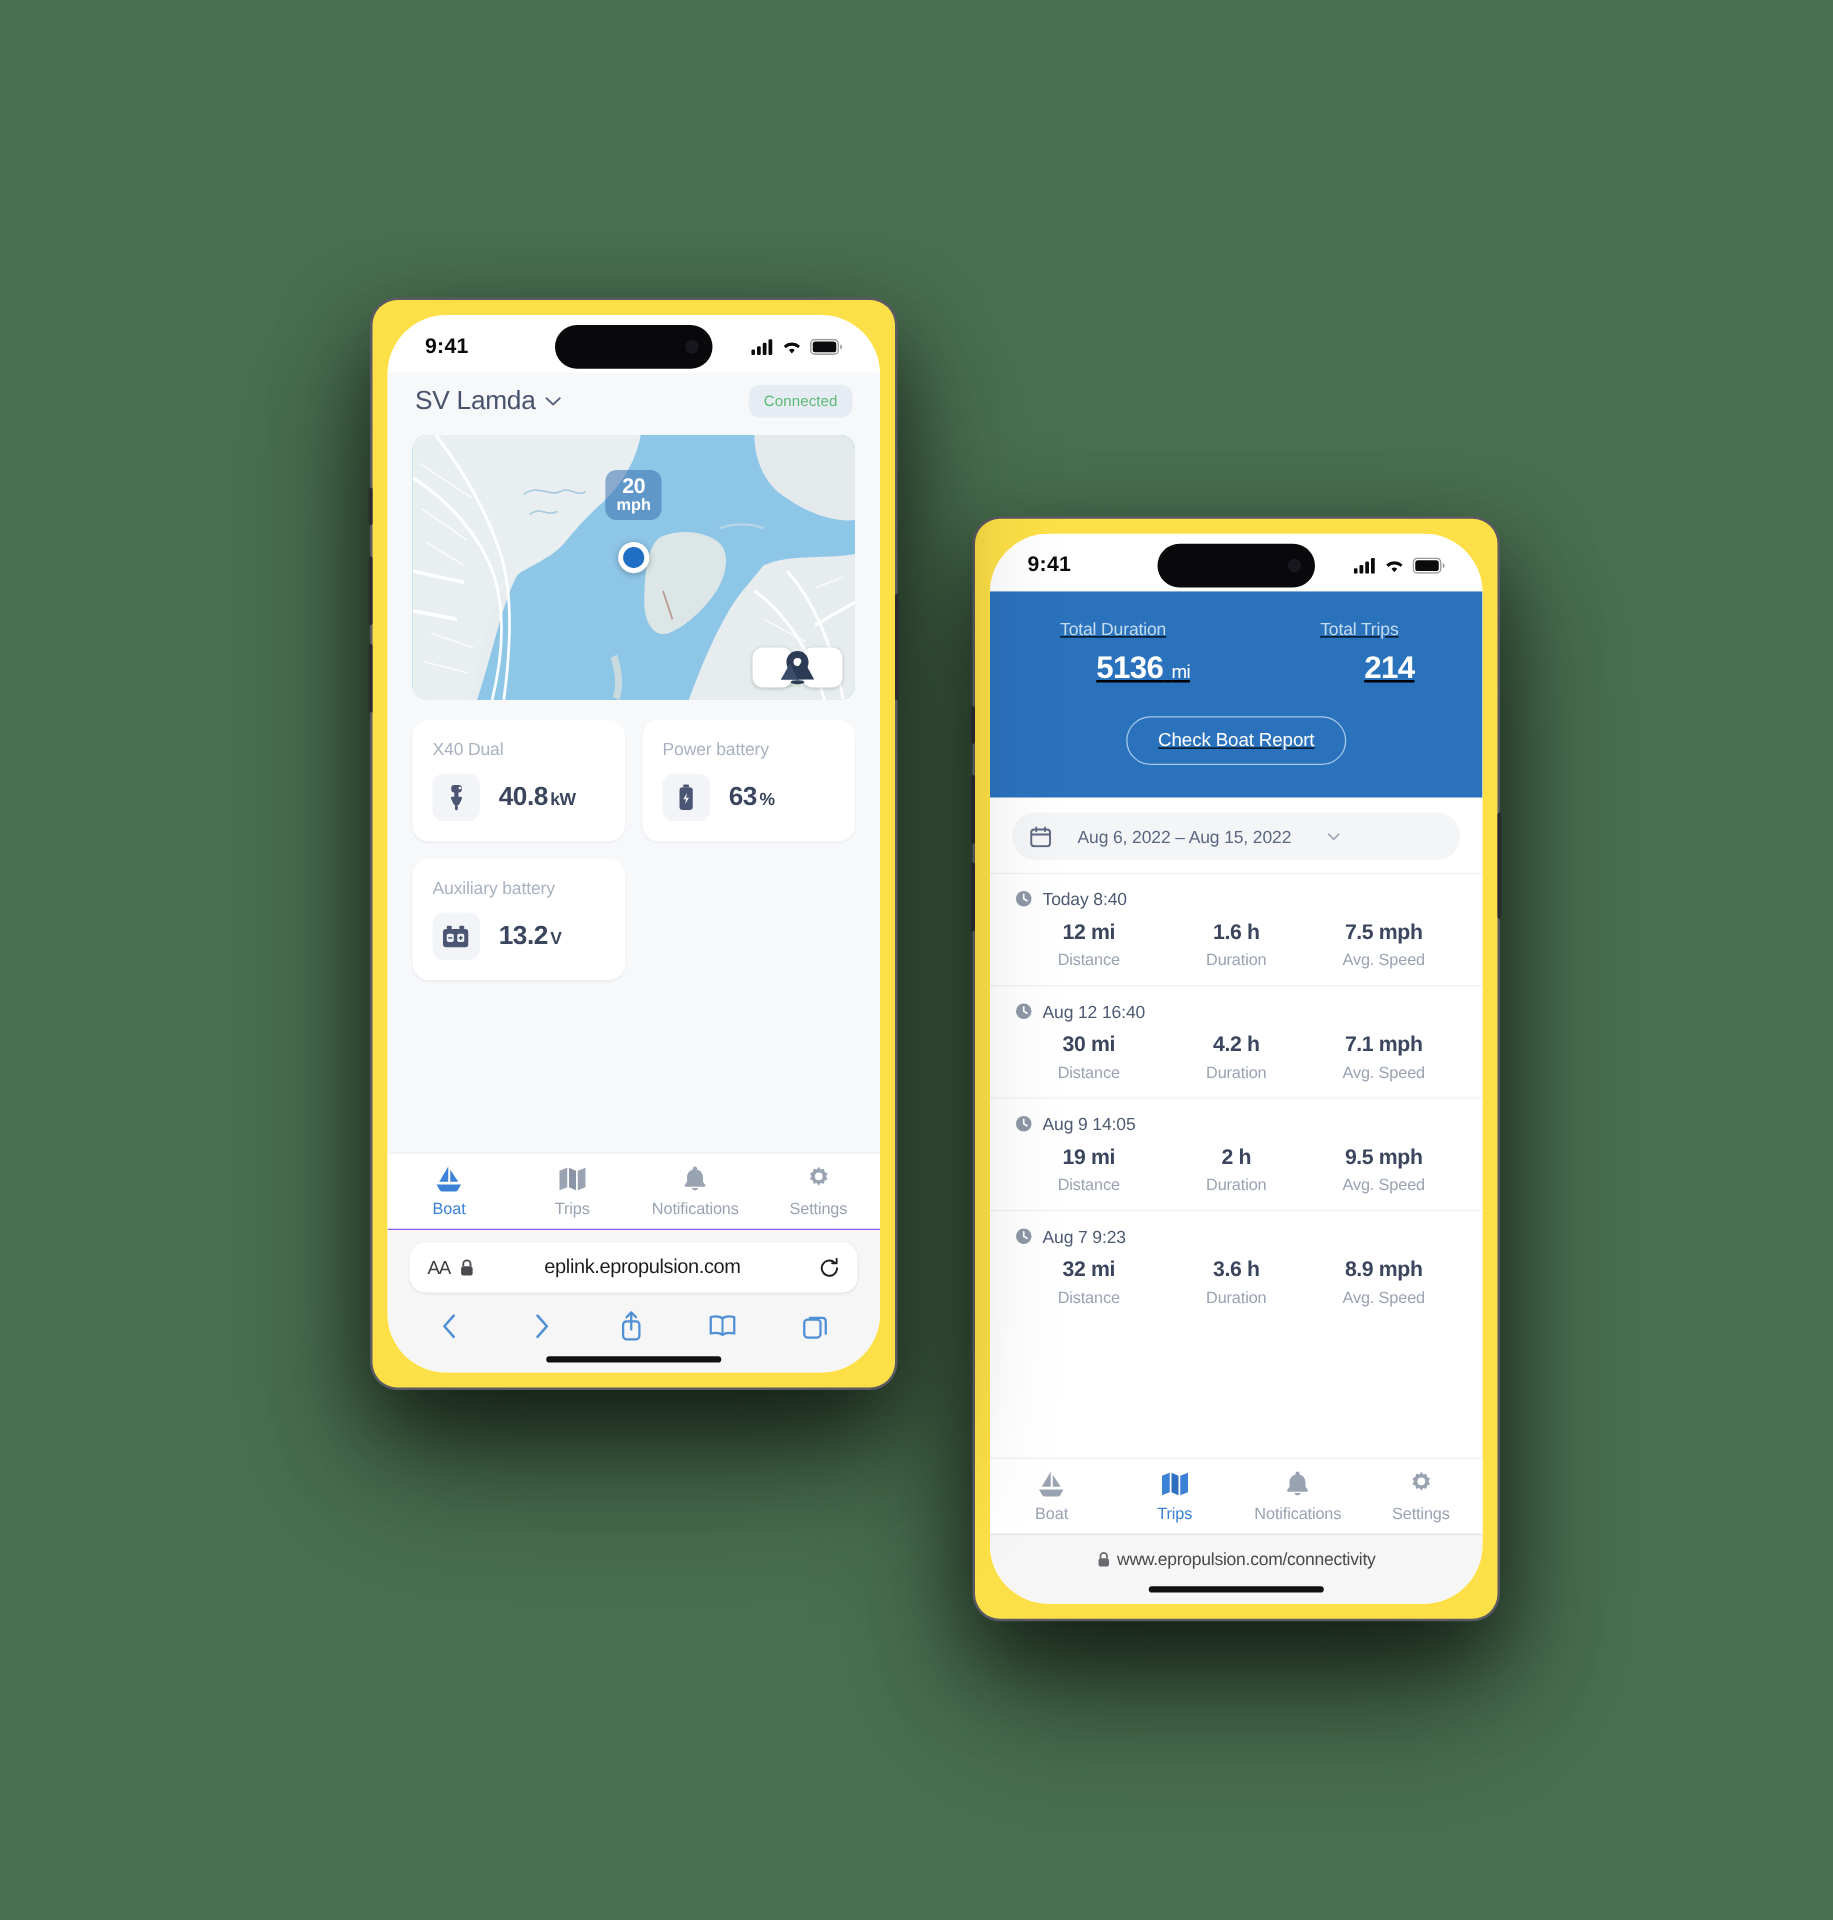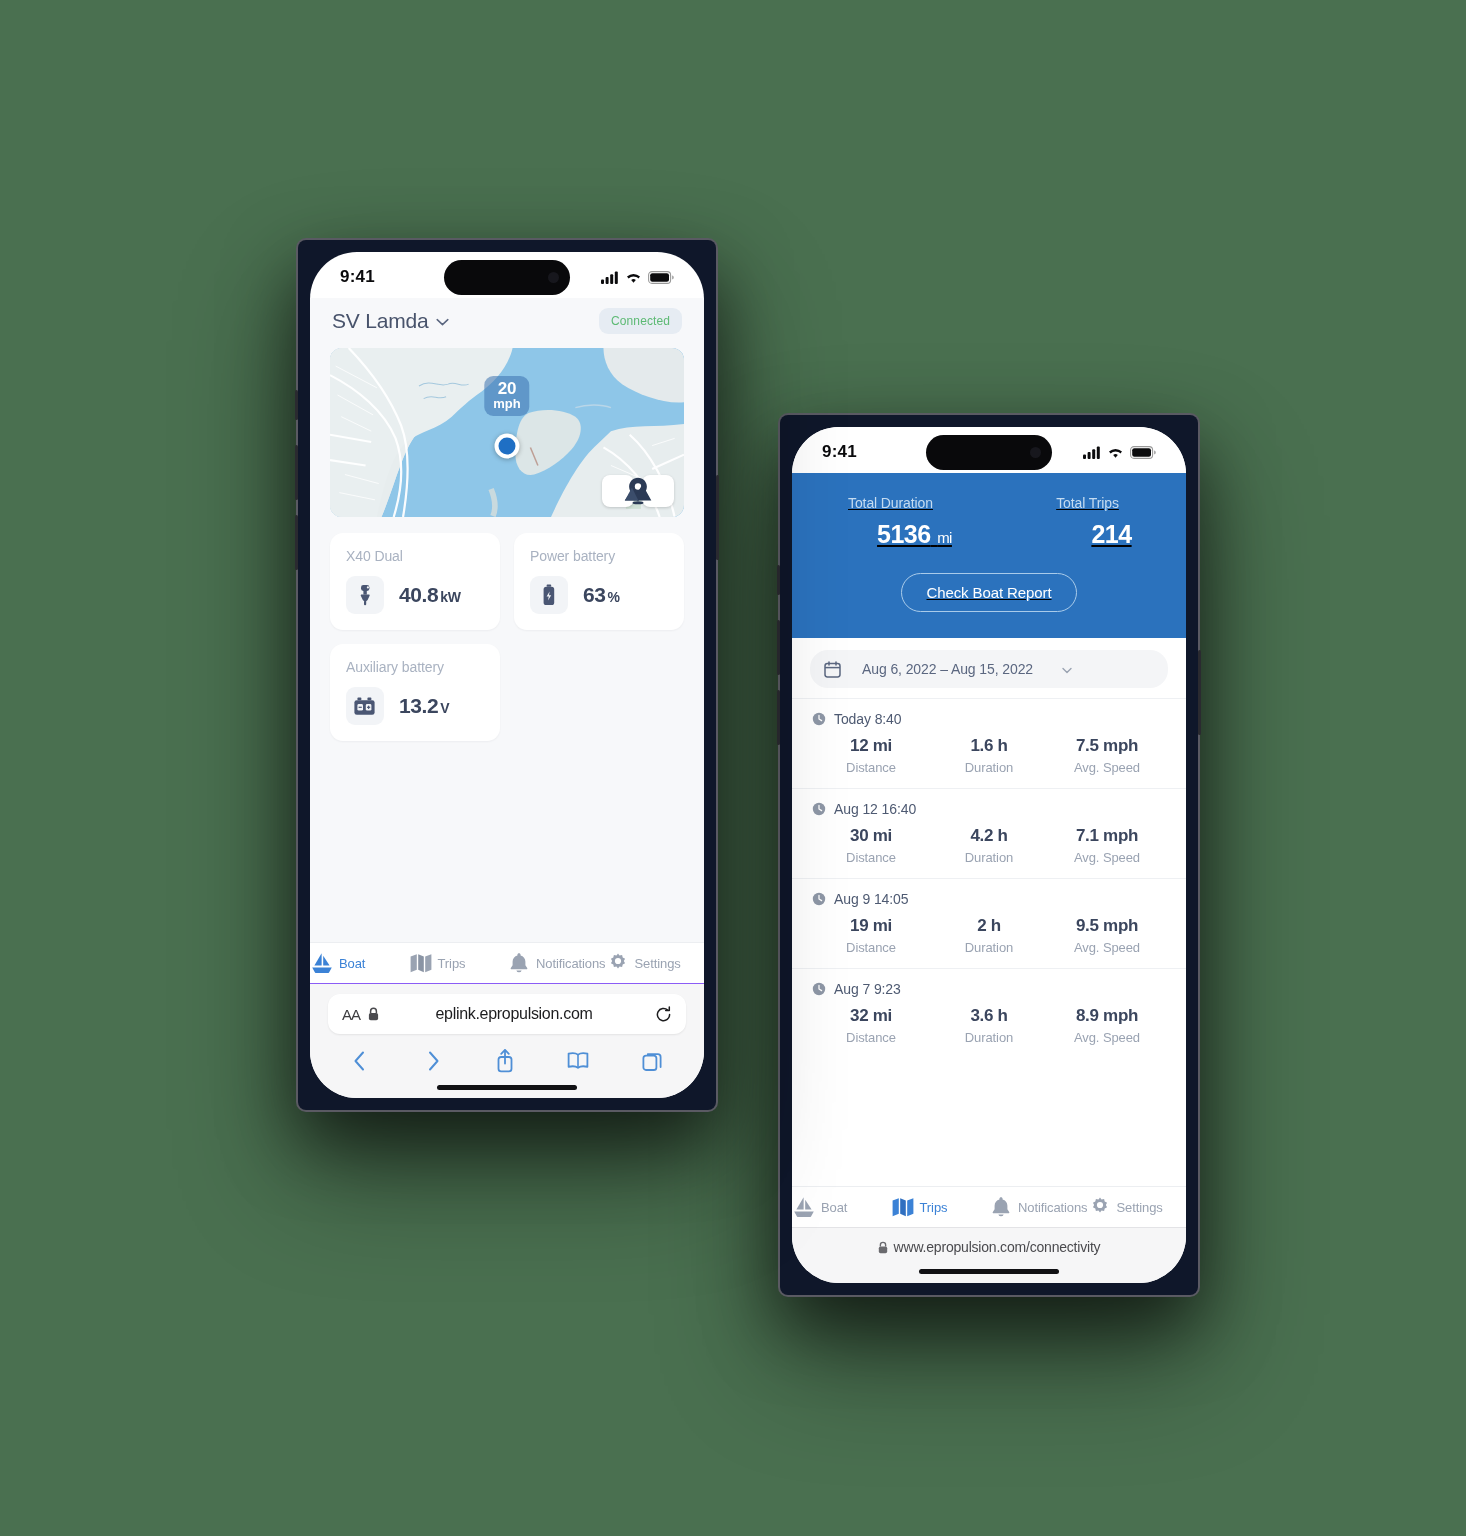--- a/index.html
+++ b/index.html
@@ -11,22 +11,22 @@
     font-family: "Liberation Sans", sans-serif;
     overflow: hidden;
     position: relative;
   }
 
   .stage { position: absolute; inset: 0; }
 
   
   .phone {
     position: absolute;
-    background: #0f172a;
-    border-radius: 8px;
+    background: #fde047;
+    border-radius: 20px;
     padding: 12px;
     box-shadow:
       0 0 0 2px #5a5a63,
       0 30px 70px rgba(0,0,0,0.55),
       0 60px 120px rgba(0,0,0,0.45);
   }
   .phone-inner {
     width: 100%;
     height: 100%;
     background: #ffffff;
@@ -116,21 +116,21 @@
     color: #5dba74;
     font-size: 12px;
     padding: 6px 12px;
     border-radius: 9px;
     letter-spacing: 0.1px;
   }
 
   
   .map {
     margin: 0 20px;
-    height: 169px;
+    height: 212px;
     border-radius: 12px;
     overflow: hidden;
     position: relative;
     background: #8ec6e8;
   }
   .map svg { position: absolute; inset: 0; width: 100%; height: 100%; }
   .speed-badge {
     position: absolute;
     left: 50%;
     transform: translateX(-50%);
@@ -208,20 +208,21 @@
   
   .tabbar {
     display: flex;
     background: #ffffff;
     border-top: 1px solid #eceef1;
     padding: 9px 0 9px 0;
   }
   .tab {
     flex: 1;
     display: flex;
+    flex-direction: column;
     align-items: center;
     gap: 5px;
   }
   .tab-label { font-size: 13px; color: #9aa3b2; letter-spacing: -0.1px; }
   .tab.active .tab-label { color: #3b82d6; }
 
   
   .safari-bar {
     background: #f6f6f7;
     border-top: 1px solid #8b5cf6;

